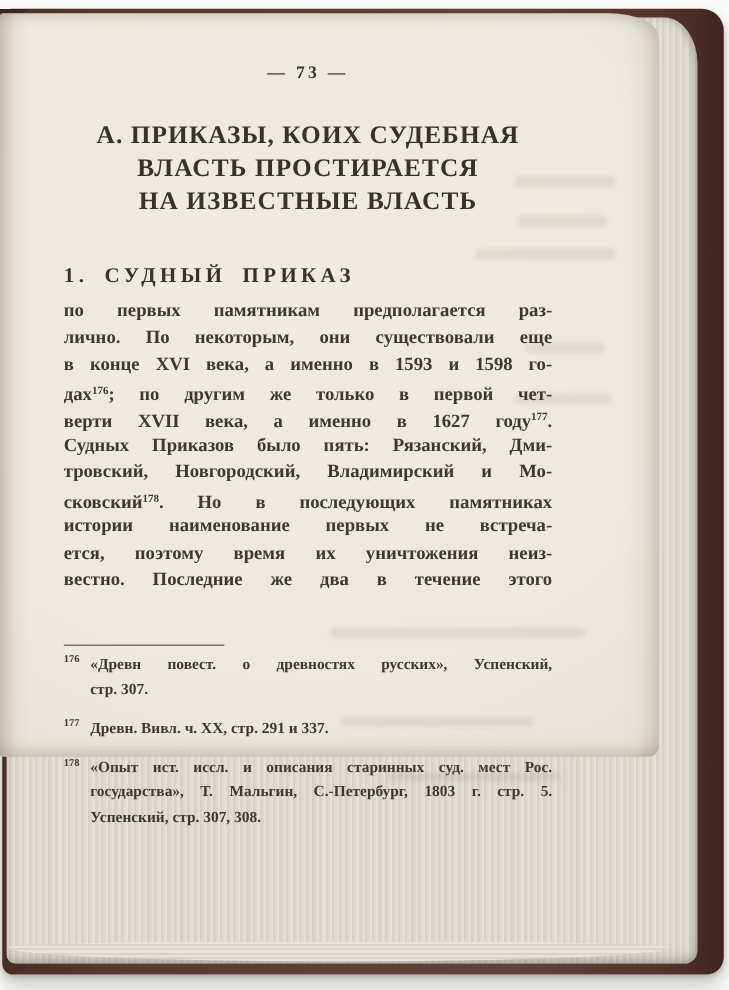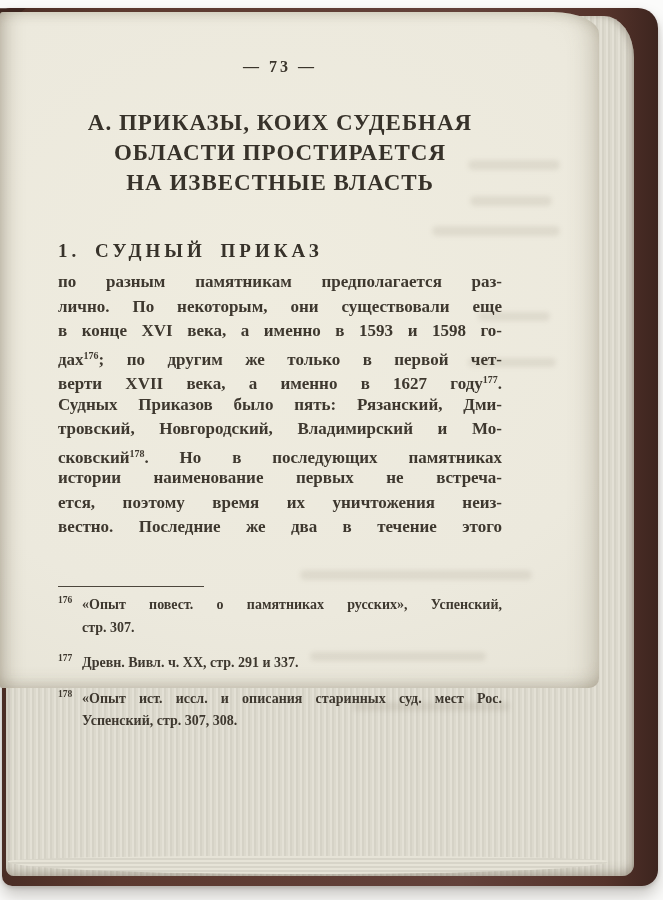--- a/index.html
+++ b/index.html
@@ -86,53 +86,54 @@
     <div class="ghost" style="left:468px;top:346px;width:88px;height:9px"></div>
     <div class="ghost" style="left:300px;top:558px;width:232px;height:10px"></div>
     <div class="ghost" style="left:310px;top:640px;width:176px;height:9px"></div>
     <div class="ghost" style="left:352px;top:690px;width:158px;height:9px"></div>
 
     <div class="content">
       <div class="page-number">— 73 —</div>
 
       <div class="chapter-heading" id="chapter-heading">
           <div>А. ПРИКАЗЫ, КОИХ СУДЕБНАЯ</div>
-          <div>ОБЛАСТИ ПРОСТИРАЕТСЯ</div>
+          <div>ВЛАСТЬ ПРОСТИРАЕТСЯ</div>
           <div>НА ИЗВЕСТНЫЕ ВЛАСТЬ</div>
         </div>
 
       <div class="section-heading">1. СУДНЫЙ ПРИКАЗ</div>
 
       <div class="body-text" id="body-text">
-          <div class="body-line">по разным памятникам предполагается раз-</div>
+          <div class="body-line">по первых памятникам предполагается раз-</div>
           <div class="body-line">лично. По некоторым, они существовали еще</div>
           <div class="body-line">в конце XVI века, а именно в 1593 и 1598 го-</div>
           <div class="body-line">дах<sup>176</sup>; по другим же только в первой чет-</div>
           <div class="body-line">верти XVII века, а именно в 1627 году<sup>177</sup>.</div>
           <div class="body-line">Судных Приказов было пять: Рязанский, Дми-</div>
           <div class="body-line">тровский, Новгородский, Владимирский и Мо-</div>
           <div class="body-line">сковский<sup>178</sup>. Но в последующих памятниках</div>
           <div class="body-line">истории наименование первых не встреча-</div>
           <div class="body-line">ется, поэтому время их уничтожения неиз-</div>
           <div class="body-line">вестно. Последние же два в течение этого</div>
         </div>
 
       <div class="footnote-rule"></div>
 
       <div class="footnotes" id="footnotes">
           <div class="footnote">
             <span class="fn-marker">176</span>
-            <div class="fn-line">«Опыт повест. о памятниках русских», Успенский,</div>
+            <div class="fn-line">«Древн повест. о древностях русских», Успенский,</div>
             <div class="fn-line last">стр. 307.</div>
           </div>
           <div class="footnote">
             <span class="fn-marker">177</span>
             <div class="fn-line last">Древн. Вивл. ч. XX, стр. 291 и 337.</div>
           </div>
           <div class="footnote">
             <span class="fn-marker">178</span>
             <div class="fn-line">«Опыт ист. иссл. и описания старинных суд. мест Рос.</div>
+            <div class="fn-line">государства», Т. Мальгин, С.-Петербург, 1803 г. стр. 5.</div>
             <div class="fn-line last">Успенский, стр. 307, 308.</div>
           </div>
         </div>
     </div>
   </div>
 </div>
 
 </body></html>

